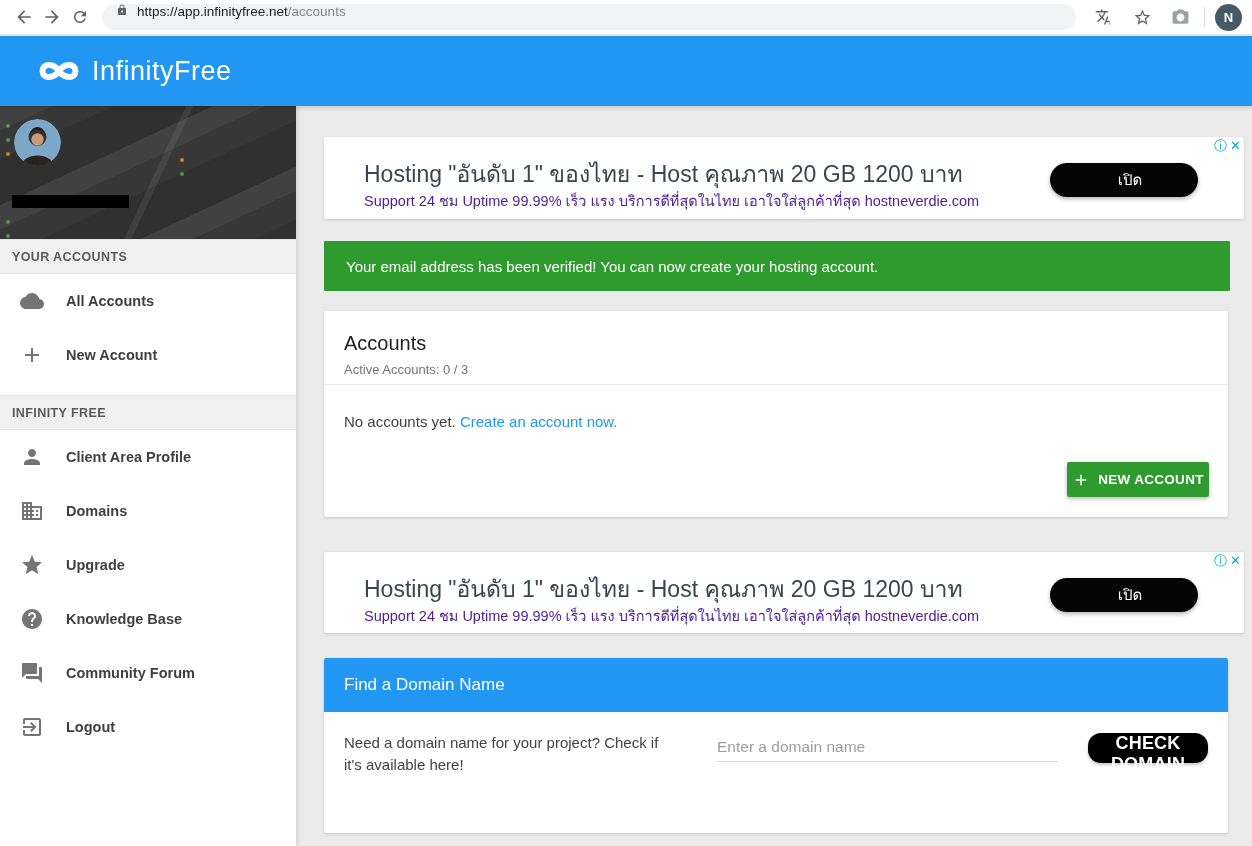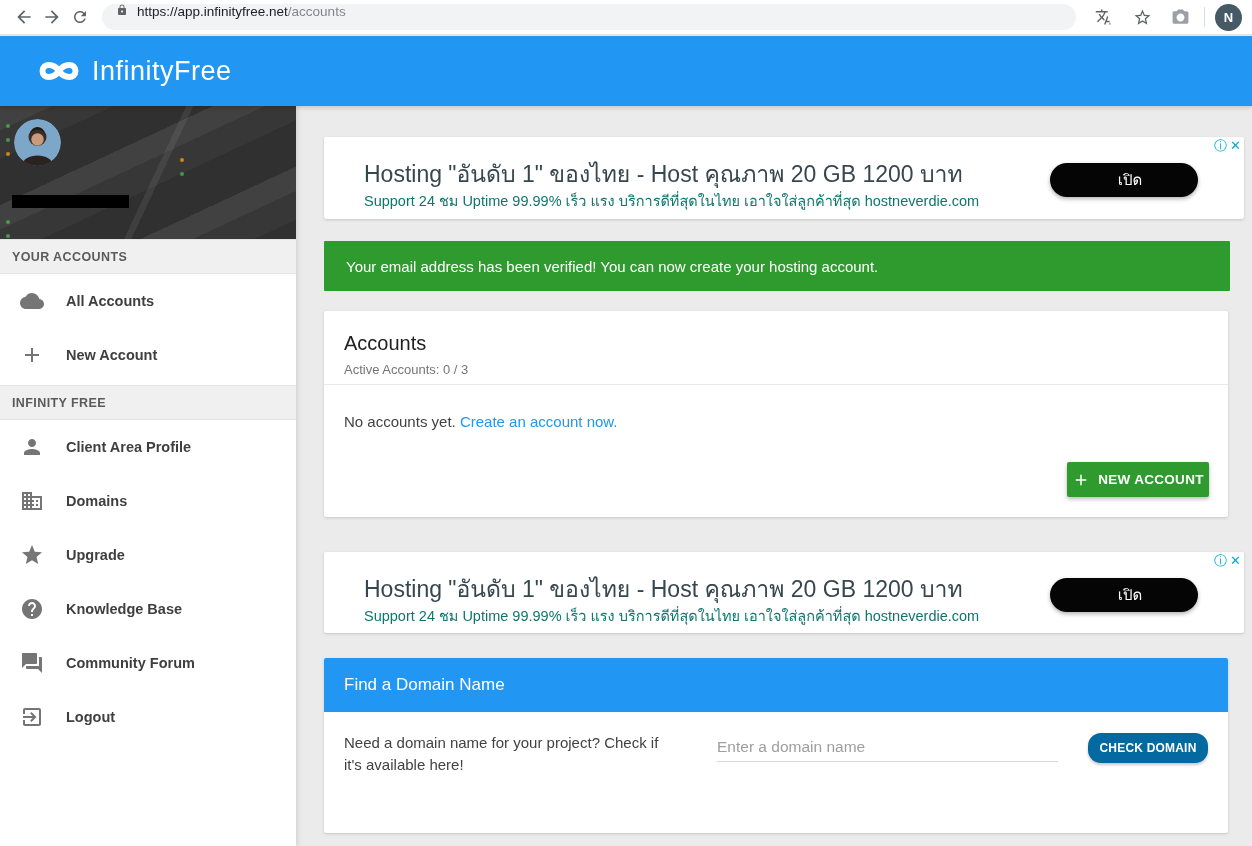--- a/index.html
+++ b/index.html
@@ -36,35 +36,35 @@
       repeating-linear-gradient(155deg, #414141 0 22px, #373737 22px 48px, #303030 48px 90px),
       #383838; }
   .profile-photo { position:absolute; left:14px; top:13px; width:47px; height:47px; border-radius:50%;
     overflow:hidden; }
   .redacted { position:absolute; left:12px; top:89px; width:117px; height:13px; background:#000; }
   .leds { position:absolute; left:6px; top:18px; width:4px; height:4px; border-radius:50%; background:#4CAF50;
     box-shadow:0 14px 0 #4CAF50, 0 28px 0 #FF9800, 0 96px 0 #4CAF50, 0 110px 0 #4CAF50, 174px 34px 0 #FF9800, 174px 48px 0 #4CAF50; opacity:.8; }
   .side-strip { height:35px; background:#F0F0F0; border-top:1px solid #E3E3E3; border-bottom:1px solid #E3E3E3;
     display:flex; align-items:center; padding-left:12px; font-size:12.5px; font-weight:bold;
     color:#5A5A5A; letter-spacing:0.4px; }
-  .side-strip.second { margin-top:3px; }
+  .side-strip.second { margin-top:13px; }
   .side-item { height:54px; display:flex; align-items:center; padding-left:20px; cursor:pointer; background:#fff; }
   .side-icon { width:24px; height:24px; margin-right:22px; flex:none; }
   .side-icon svg { fill:#757575; width:24px; height:24px; }
   .side-label { font-size:14.5px; font-weight:bold; color:#3F3F3F; }
 
   
   .main { position:absolute; left:296px; top:106px; width:956px; height:740px; background:#EBEBEB; }
   .card { position:absolute; background:#fff; border-radius:2px; box-shadow:0 1px 3px rgba(0,0,0,0.16); }
 
   .ad { left:28px; width:920px; height:82px; }
   .ad.top { top:31px; }
   .ad.bottom { top:446px; height:81px; }
   .ad-head { position:absolute; left:40px; top:19px; font-size:23px; color:#37474F; white-space:nowrap; }
-  .ad-desc { position:absolute; left:40px; top:52px; font-size:14.5px; color:#0f766e; white-space:nowrap; }
+  .ad-desc { position:absolute; left:40px; top:52px; font-size:14.5px; color:#4c1d95; white-space:nowrap; }
   .ad-cta { position:absolute; right:46px; top:26px; width:148px; height:34px; background:#050505;
     border-radius:17px; color:#fff; font-size:15px; display:flex; align-items:center; justify-content:center;
     cursor:pointer; box-shadow:0 2px 4px rgba(0,0,0,0.3);padding-left:12px; }
   .ad-badges { position:absolute; right:3px; top:1px; display:flex; gap:3px; }
   .ad-badge { color:#00AECD; font-size:13px; line-height:15px; cursor:pointer; }
 
   .notif { position:absolute; left:28px; top:135px; width:906px; height:50px; background:#2F9B2F;
     color:#fff; font-size:15px; display:flex; align-items:center; padding-left:22px;
     border-radius:1px; }
 
@@ -83,22 +83,22 @@
 
   .domain { left:28px; top:552px; width:904px; height:175px; overflow:hidden; }
   .domain-head { height:54px; background:#2196F3; display:flex; align-items:center; padding-left:20px;
     color:#fff; font-size:17px; font-weight:500; }
   .domain-body { position:relative; height:121px; }
   .domain-desc { position:absolute; left:20px; top:20px; width:318px; font-size:15px; color:#424242; line-height:22px; }
   .domain-input { position:absolute; left:393px; top:20px; width:341px; height:30px; border:none;
     border-bottom:1px solid #D8D8D8; outline:none; font-size:15.5px; color:#424242; background:transparent;
     font-family:Liberation Sans, sans-serif; }
   .domain-input::placeholder { color:#9E9E9E; }
-  .btn-blue { position:absolute; right:20px; top:21px; width:120px; height:30px; background:#0369a1;
-    border:none; border-radius:13px; color:#fff; font-size:12px; font-weight:bold; letter-spacing:0.2px;
+  .btn-blue { position:absolute; right:20px; top:21px; width:120px; height:30px; background:#000000;
+    border:none; border-radius:13px; color:#fff; font-size:18px; font-weight:bold; letter-spacing:0.2px;
     cursor:pointer; box-shadow:0 2px 3px rgba(0,0,0,0.22); font-family:inherit; }
 </style>
 </head>
 <body>
 
 <div class="chrome">
   <span class="cicon">
     <svg width="20" height="20" viewBox="0 0 24 24">
         <path d="M20 11H7.83l5.59-5.59L12 4l-8 8 8 8 1.41-1.41L7.83 13H20v-2z"></path>
       </svg>

